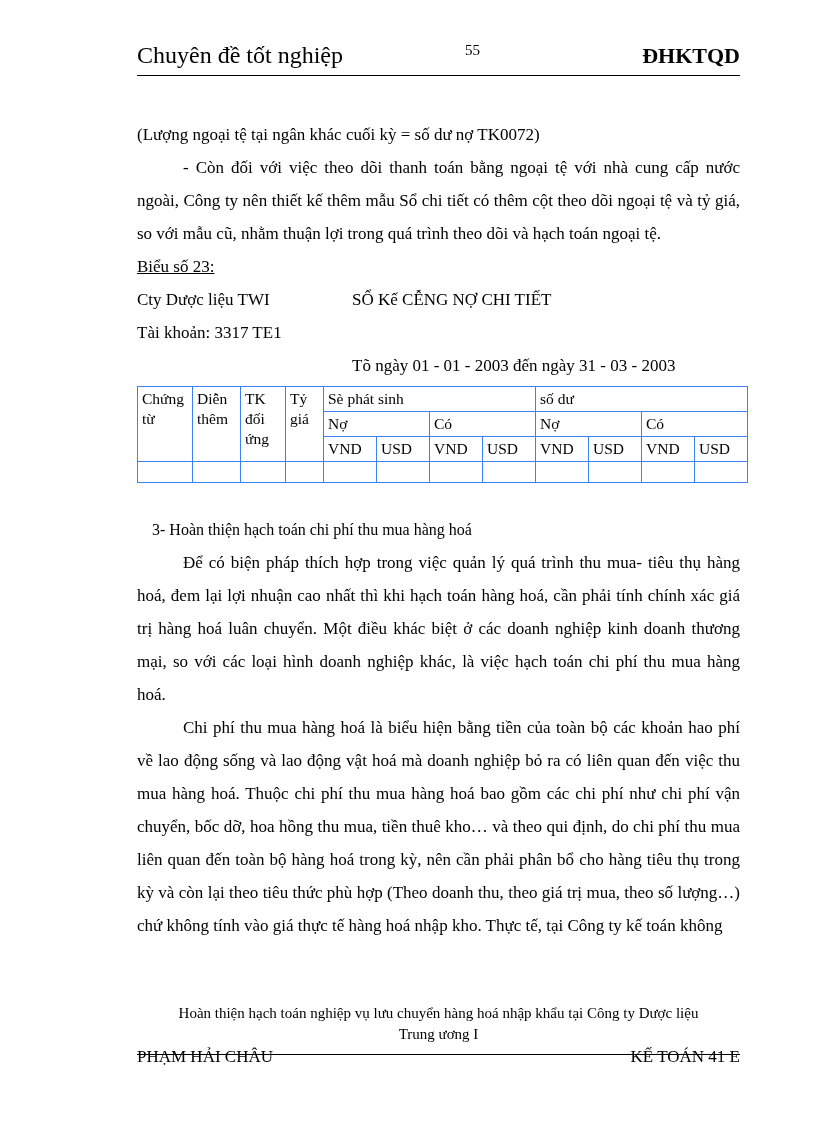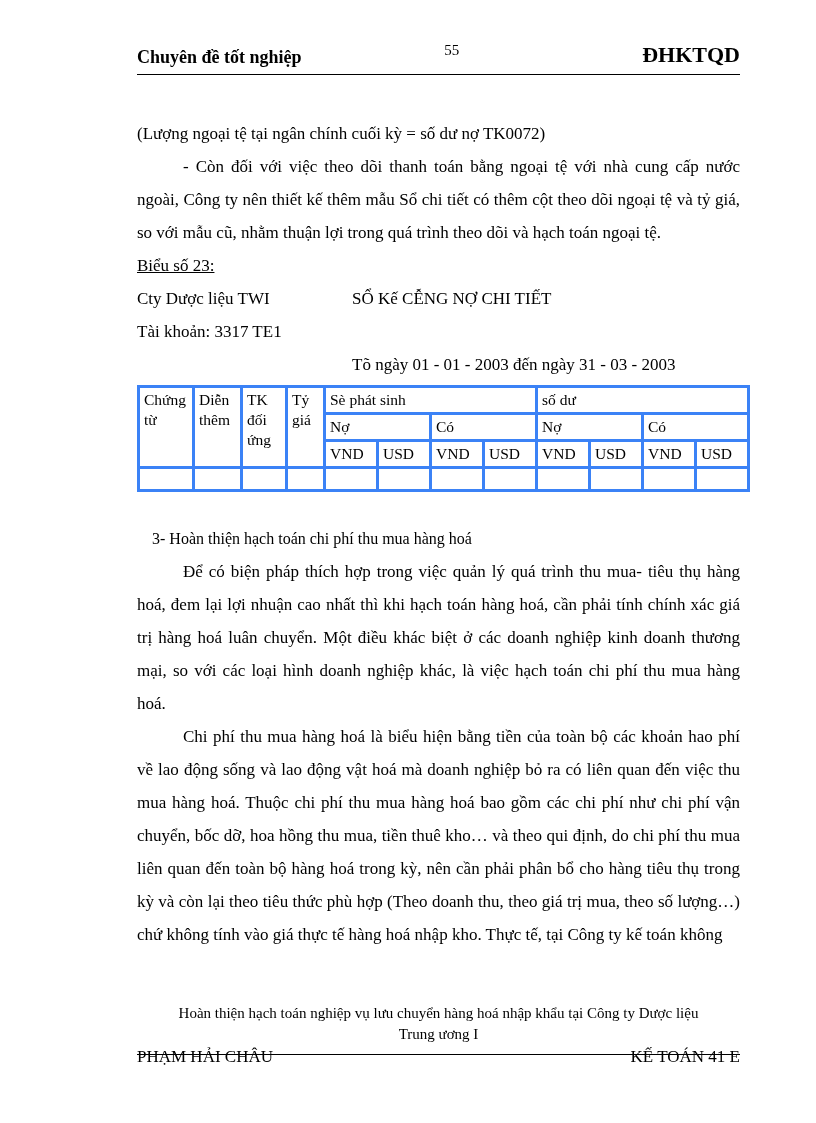--- a/index.html
+++ b/index.html
@@ -13,21 +13,21 @@
     box-sizing:border-box;
     padding:42px 76px 0 137px;
     overflow:hidden;
   }
   
   .hdr{
     display:flex;align-items:flex-end;justify-content:space-between;
     border-bottom:1.5px solid #000;
     padding-bottom:6px;
   }
-  .hdr .hl{font-weight:bold;font-size:18px;}
+  .hdr .hl{font-weight:normal;font-size:24px;}
   .hdr .hp{font-size:15px;align-self:flex-start;margin-right:40px;}
   .hdr .hr2{font-weight:bold;font-size:22px;}
   
   .bodytext{font-size:17px;line-height:33px;text-align:justify;}
   .formula{margin-top:42px;}
   .para{text-indent:46px;}
   .caption{margin-top:0;}
   .caption span{text-decoration:underline;}
   .docline{display:flex;}
   .docline .lcol{width:215px;flex:0 0 215px;}
@@ -35,21 +35,21 @@
   .docline .rcol{flex:1;}
   
   table.ledger{
     border-collapse:collapse;
     table-layout:fixed;
     width:608px;
     font-size:15.5px;
     margin-top:4px;
   }
   table.ledger td{
-    border:3px solid #3b82f6;
+    border:1px solid #3b82f6;
     padding:2px 4px 2px 4px;
     vertical-align:top;
     text-align:left;
     overflow:hidden;
     line-height:20px;
   }
   table.ledger tr.emptyrow td{height:20px;padding:0;}
   
   .section-heading{
     font-size:16px;
@@ -75,21 +75,21 @@
 <body>
 
 <div class="page">
 
   <div class="hdr">
     <span class="hl">Chuyên đề tốt nghiệp</span>
     <span class="hp">55</span>
     <span class="hr2">ĐHKTQD</span>
   </div>
 
-  <div class="bodytext formula">(Lượng ngoại tệ tại ngân chính cuối kỳ = số dư nợ TK0072)</div>
+  <div class="bodytext formula">(Lượng ngoại tệ tại ngân khác cuối kỳ = số dư nợ TK0072)</div>
 
   <div class="bodytext para">- Còn đối với việc theo dõi thanh toán bằng ngoại tệ với nhà cung cấp nước ngoài, Công ty nên thiết kế thêm mẫu Sổ chi tiết có thêm cột theo dõi ngoại tệ và tỷ giá, so với mẫu cũ, nhằm thuận lợi trong quá trình theo dõi và hạch toán ngoại tệ.</div>
 
   <div class="bodytext caption">
     <span>Biểu số 23:</span>
   </div>
 
   <div class="bodytext docline">
     <span class="lcol">Cty Dược liệu  TWI</span>
     <span class="rcol">SỔ Kế CỄNG NỢ CHI TIẾT</span>

